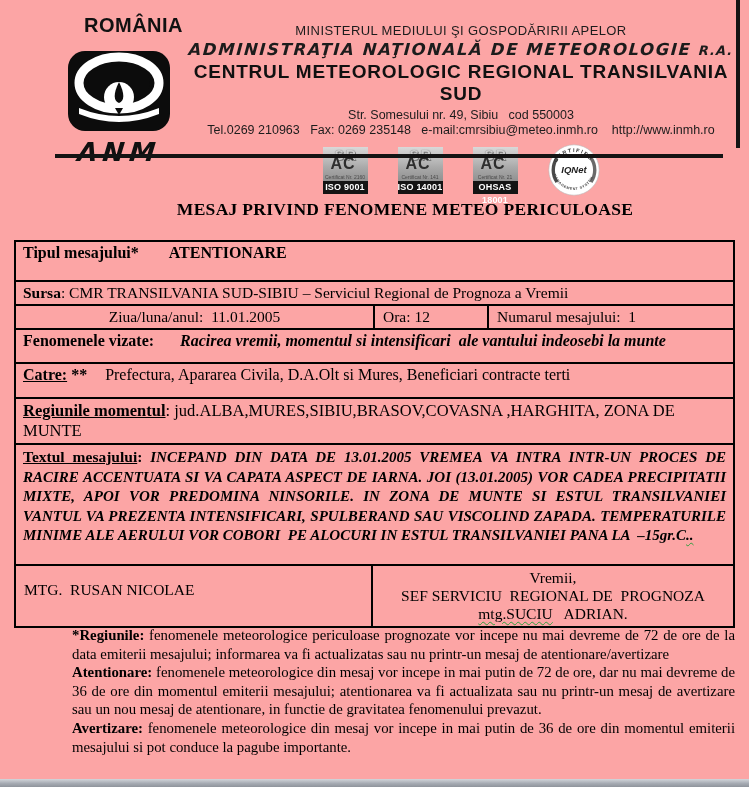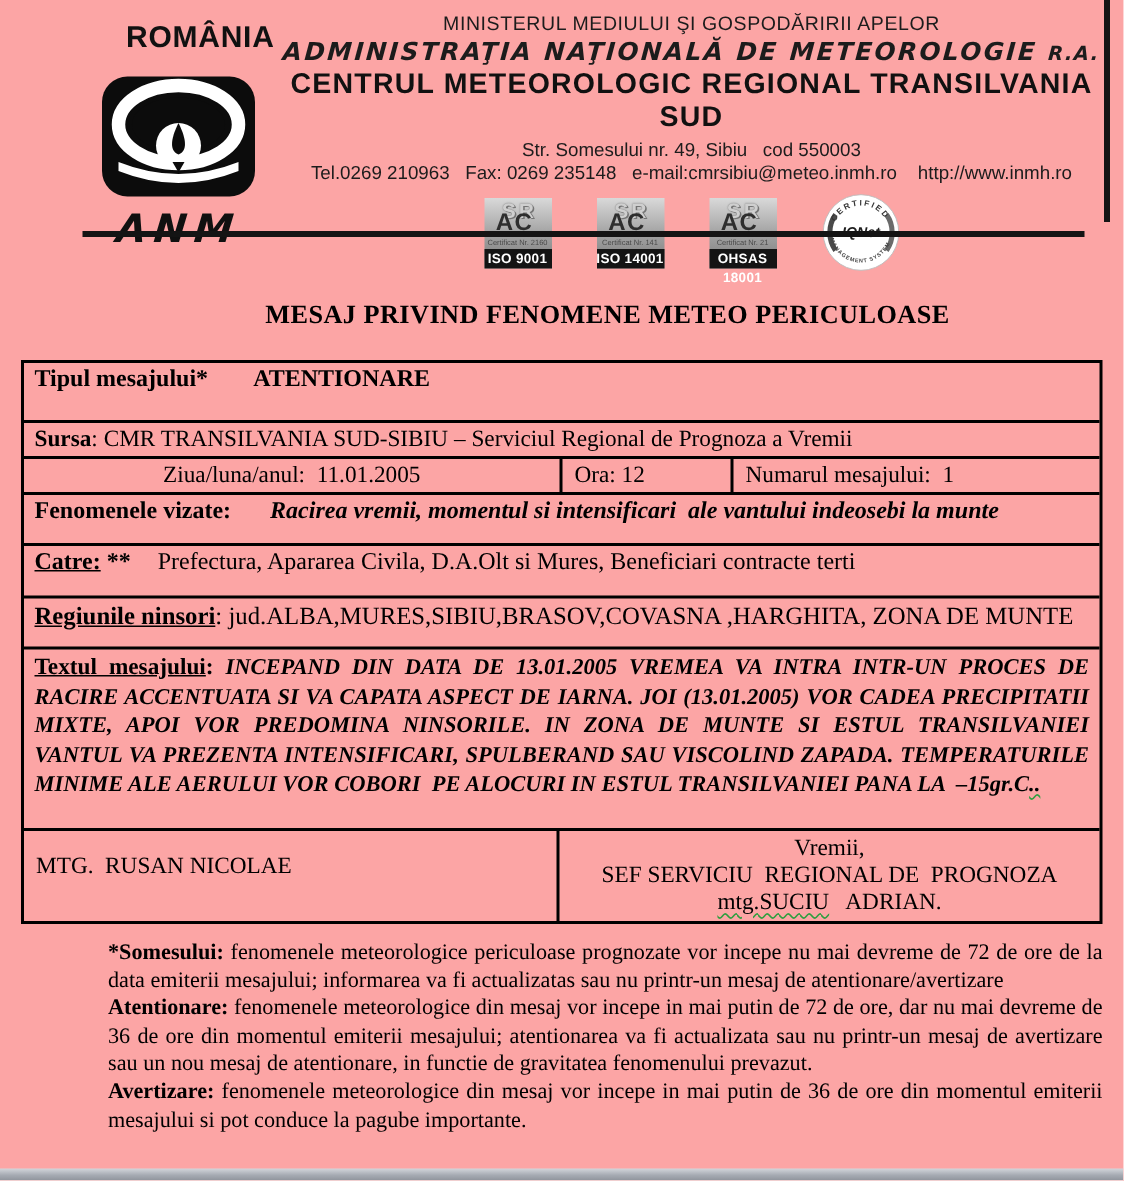--- a/index.html
+++ b/index.html
@@ -9,21 +9,21 @@
     font-family:"Liberation Serif", serif; color:#000; overflow:hidden;
   }
   .pre { white-space:pre-wrap; }
 
   
   .romania { position:absolute; left:84px; top:14px; font-family:"Liberation Sans",sans-serif;
              font-size:20px; font-weight:bold; letter-spacing:0.5px; color:#111; }
   .logo-wrap { position:absolute; left:64px; top:50px; width:110px; text-align:center; }
   .anm-text { margin-top:1px; font-family:"DejaVu Sans",sans-serif; font-style:italic; font-weight:900;
               font-size:26px; letter-spacing:5px; transform:skewX(-6deg); color:#101010; }
-  .hdr-col { position:absolute; left:178px; top:8px; width:566px; text-align:center; color:#1c1c1c; }
+  .hdr-col { position:absolute; left:178px; top:23px; width:566px; text-align:center; color:#1c1c1c; }
   .hdr-ministry { font-family:"Liberation Sans",sans-serif; font-size:13px; letter-spacing:0.4px; }
   .hdr-admin { font-family:"DejaVu Sans",sans-serif; font-size:16.5px; font-weight:900; font-style:italic;
                letter-spacing:1.6px; margin-top:2px; transform:skewX(-4deg); }
   .hdr-admin .ra { font-size:13px; letter-spacing:1px; }
   .hdr-center { font-family:"Liberation Sans",sans-serif; font-size:19px; font-weight:600;
                 letter-spacing:0.8px; margin-top:2px; color:#111; }
   .hdr-address { font-family:"Liberation Sans",sans-serif; font-size:12.5px; margin-top:3px; }
   .hdr-contact { font-family:"Liberation Sans",sans-serif; font-size:12.5px; margin-top:1px; }
   .badges { display:flex; justify-content:center; align-items:center; gap:30px; margin-top:7px; }
   .srac { position:relative; width:45px; height:47px;
@@ -174,38 +174,38 @@
       <span class="val pre">Racirea vremii, momentul si intensificari  ale vantului indeosebi la munte</span>
     </div>
 
     <div class="trow r-dest">
       <span class="b u">Catre:</span>
       <span class="b">**</span>
       <span class="val">Prefectura, Apararea Civila, D.A.Olt si Mures, Beneficiari contracte terti</span>
     </div>
 
     <div class="trow r-reg">
-      <span class="b u">Regiunile ninsori</span><span>: jud.ALBA,MURES,SIBIU,BRASOV,COVASNA ,HARGHITA, ZONA DE MUNTE</span>
+      <span class="b u">Regiunile momentul</span><span>: jud.ALBA,MURES,SIBIU,BRASOV,COVASNA ,HARGHITA, ZONA DE MUNTE</span>
     </div>
 
     <div class="trow r-text">
       <span class="b u" style="font-size:15.5px">Textul mesajului</span><span class="b" style="font-size:15.5px">:</span>
       <span class="val pre">INCEPAND DIN DATA DE 13.01.2005 VREMEA VA INTRA INTR-UN PROCES DE RACIRE ACCENTUATA SI VA CAPATA ASPECT DE IARNA. JOI (13.01.2005) VOR CADEA PRECIPITATII MIXTE, APOI VOR PREDOMINA NINSORILE. IN ZONA DE MUNTE SI ESTUL TRANSILVANIEI VANTUL VA PREZENTA INTENSIFICARI, SPULBERAND SAU VISCOLIND ZAPADA. TEMPERATURILE MINIME ALE AERULUI VOR COBORI  PE ALOCURI IN ESTUL TRANSILVANIEI PANA LA  –15gr.C</span><span class="val squiggle">..</span>
     </div>
 
     <div class="trow r-sign">
       <div class="left pre">MTG.  RUSAN NICOLAE</div>
       <div class="right">
         <div>Vremii,</div>
         <div class="pre">SEF SERVICIU  REGIONAL DE  PROGNOZA</div>
         <div><span class="squiggle">mtg.SUCIU</span><span class="pre">   ADRIAN.</span></div>
       </div>
     </div>
   </div>
 
   <div class="footnotes">
-    <p><span class="b">*Somesului:</span> <span>fenomenele meteorologice periculoase prognozate vor incepe nu mai devreme de 72 de ore de la data emiterii mesajului; informarea va fi actualizatas sau nu printr-un mesaj de atentionare/avertizare</span></p>
+    <p><span class="b">*Regiunile:</span> <span>fenomenele meteorologice periculoase prognozate vor incepe nu mai devreme de 72 de ore de la data emiterii mesajului; informarea va fi actualizatas sau nu printr-un mesaj de atentionare/avertizare</span></p>
     <p><span class="b">Atentionare:</span> <span>fenomenele meteorologice din mesaj vor incepe in mai putin de 72 de ore, dar nu mai devreme de 36 de ore din momentul emiterii mesajului; atentionarea va fi actualizata sau nu printr-un mesaj de avertizare sau un nou mesaj de atentionare, in functie de gravitatea fenomenului prevazut.</span></p>
     <p><span class="b">Avertizare:</span> <span>fenomenele meteorologice din mesaj vor incepe in mai putin de 36 de ore din momentul emiterii mesajului si pot conduce la pagube importante.</span></p>
   </div>
 
   <div class="bottom-bar"></div>
 </div>
 
 </body></html>

